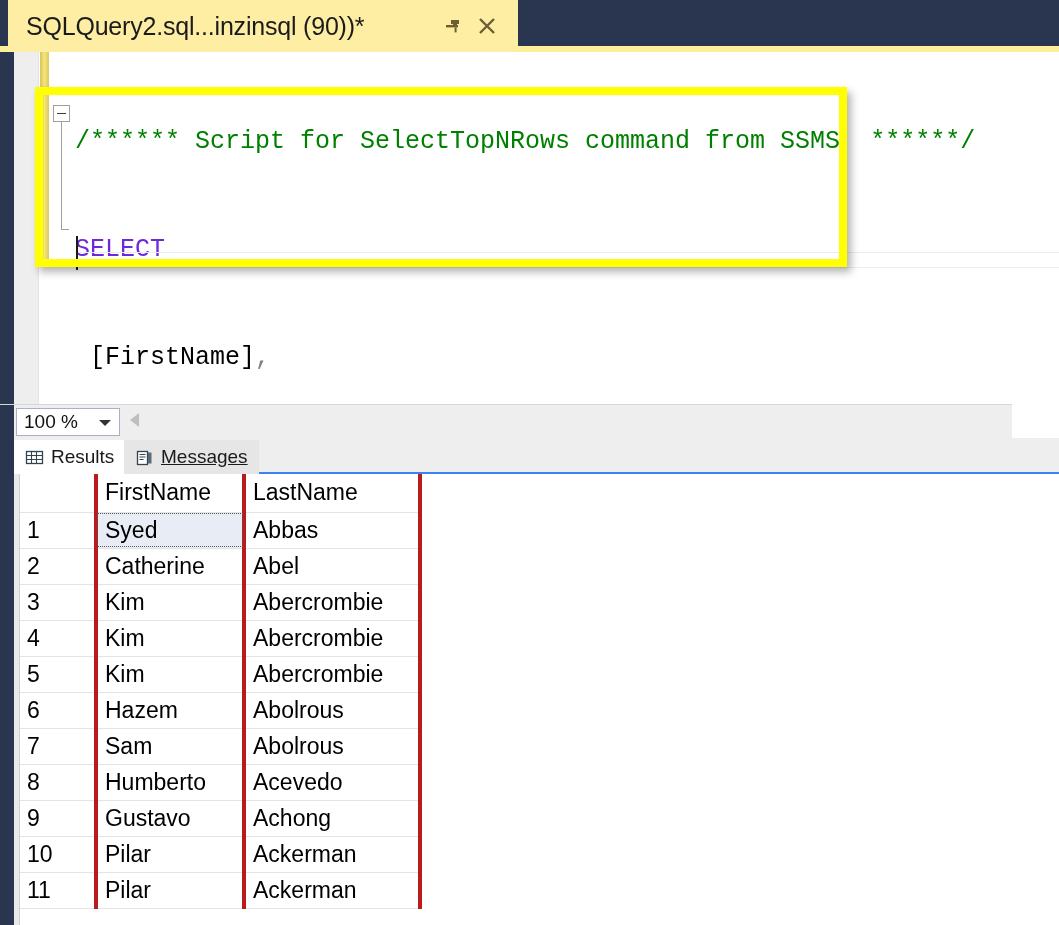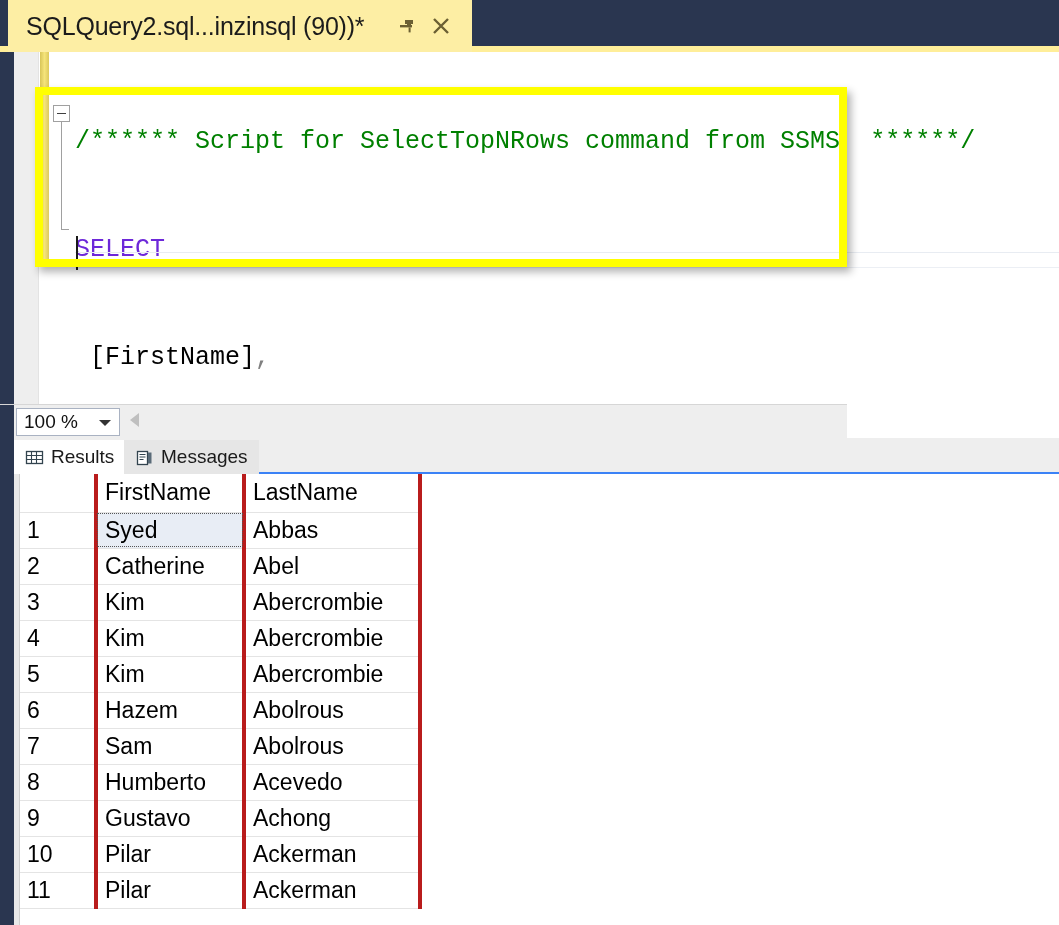--- a/index.html
+++ b/index.html
@@ -26,21 +26,21 @@
   #topbar-yellow-strip {
     position: absolute;
     left: 0; top: 46px;
     width: 1059px;
     height: 6px;
     background: #ffee99;
   }
   #doc-tab {
     position: absolute;
     left: 8px; top: 0px;
-    width: 464px;
+    width: 510px;
     height: 52px;
     background: #fdeea4;
     display: flex;
     align-items: center;
     box-sizing: border-box;
     padding: 0 14px 0 18px;
   }
   #doc-tab-title {
     font-size: 25px;
     color: #1b1b1b;
@@ -182,21 +182,21 @@
     box-sizing: border-box;
     pointer-events: none;
     box-shadow: 4px 5px 8px rgba(0,0,0,0.30);
     background: transparent;
   }
 
   
   #zoom-bar {
     position: absolute;
     left: 0; top: 404px;
-    width: 847px;
+    width: 1012px;
     height: 34px;
     background: #eeeeee;
     border-top: 1px solid #d6d6d6;
     box-sizing: border-box;
   }
   #zoom-bar-rail {
     position: absolute;
     left: 0; top: 0;
     width: 14px;
     height: 34px;
@@ -265,20 +265,21 @@
     font-size: 19px;
     color: #1a1a1a;
   }
   #tab-results {
     left: 14px;
     background: #ffffff;
   }
   #tab-messages {
     left: 124px;
     background: #e6e6e6;
+    text-decoration: underline;
   }
   .res-tab svg { display: block; flex: 0 0 auto; }
 
   
   #results-grid {
     position: absolute;
     left: 0; top: 474px;
     width: 1059px;
     height: 451px;
     background: #ffffff;

